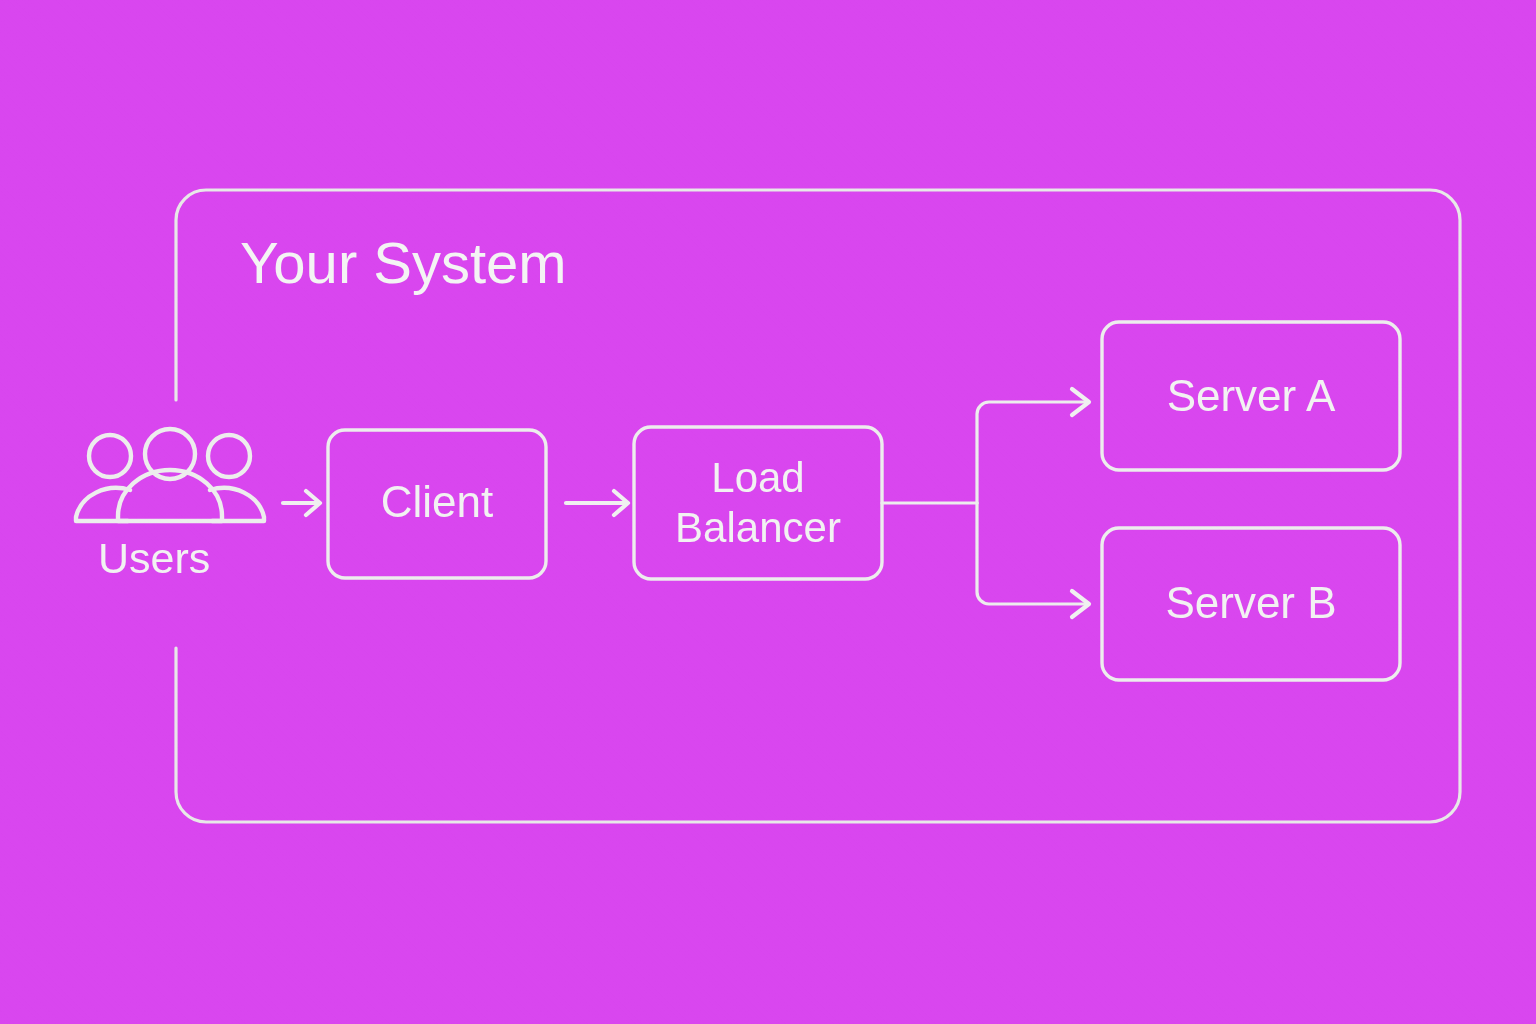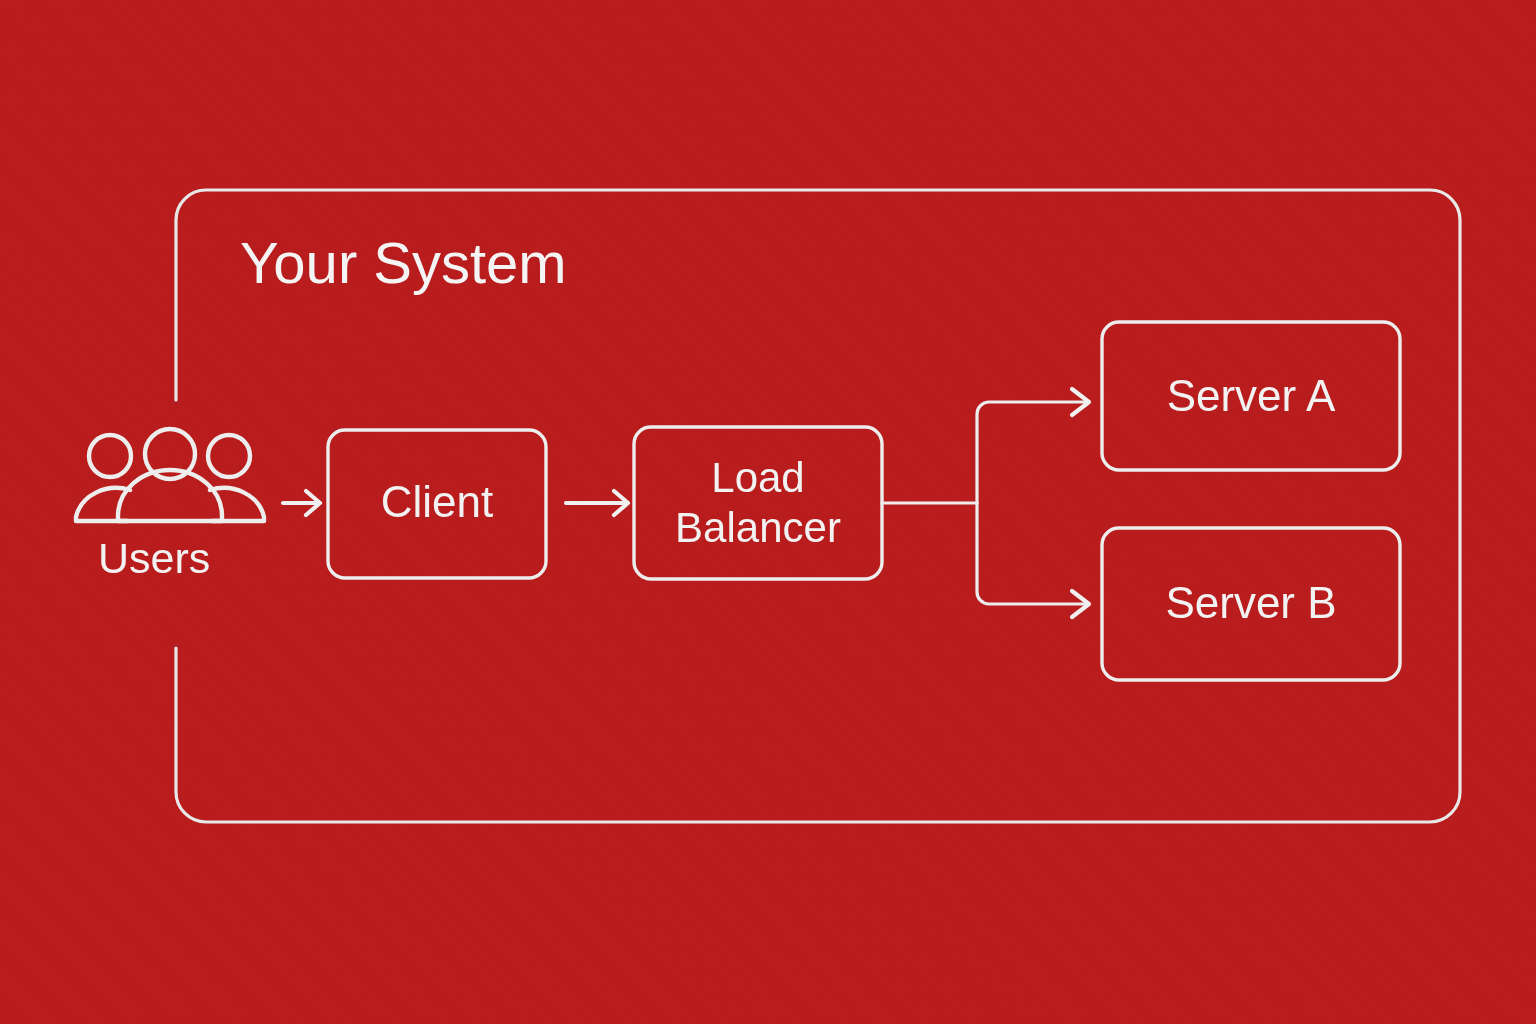--- a/index.html
+++ b/index.html
@@ -5,21 +5,21 @@
 <style>
   html, body {
     margin: 0;
     padding: 0;
     background: #262626;
   }
   #canvas {
     position: relative;
     width: 1536px;
     height: 1024px;
-    background-color: #b91c1c;
+    background-color: #d946ef;
     overflow: hidden;
     font-family: "Liberation Sans", sans-serif;
   }
   
   #grain {
     position: absolute;
     inset: 0;
     pointer-events: none;
     opacity: 0.55;
     mix-blend-mode: overlay;

